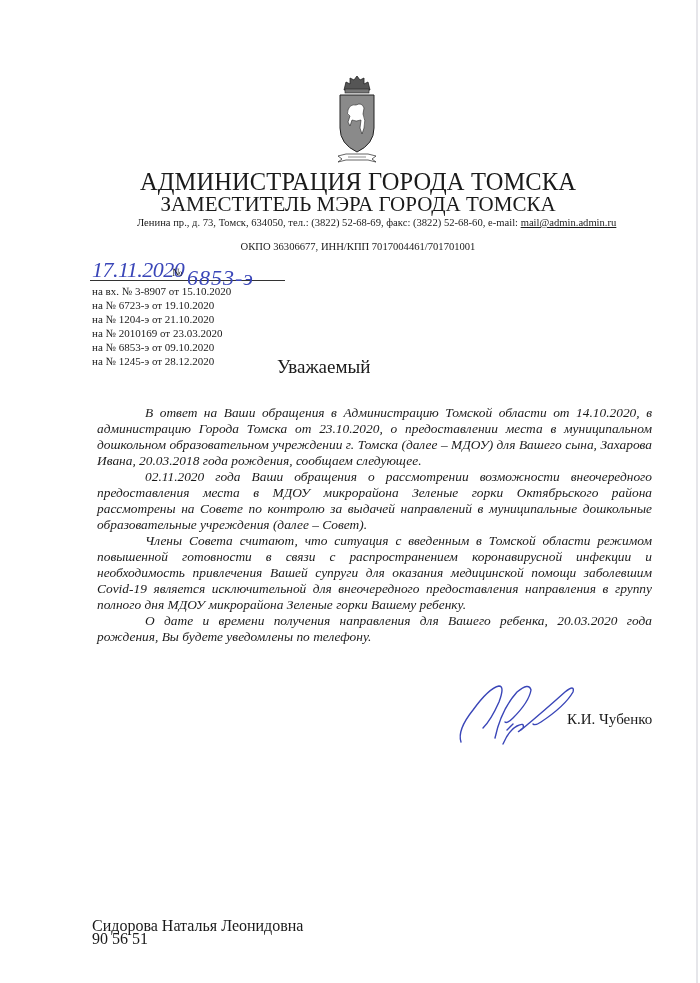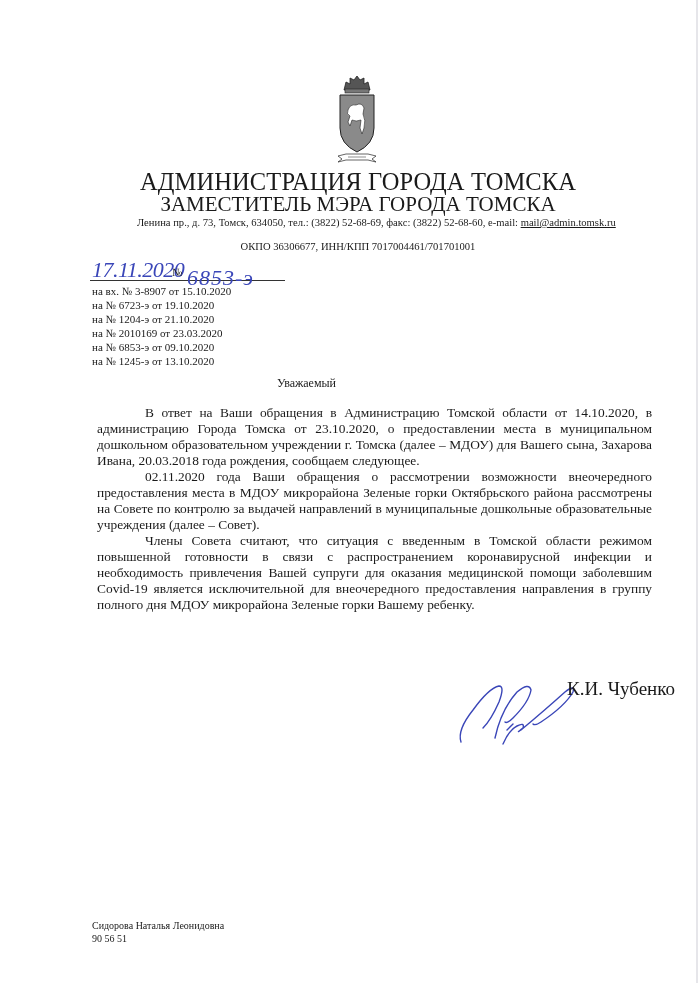--- a/index.html
+++ b/index.html
@@ -15,69 +15,70 @@
   .addr .mail { text-decoration: underline; }
   .okpo { position: absolute; left: 0; width: 716px; text-align: center; top: 240px; font-size: 10.6px; line-height: 13px; }
   .regline { position: absolute; left: 90px; top: 260px; width: 195px; height: 24px; }
   .regline .line { position: absolute; left: 0; right: 0; bottom: 3px; height: 1px; background: #333; }
   .hw { position: absolute; font-family: Liberation Serif, serif; font-style: italic;
         color: #3a46b8; font-size: 22px; line-height: 20px; }
   .hw.date { left: 2px; top: 0px; letter-spacing: -0.5px; }
   .hw.num { left: 97px; top: 8px; letter-spacing: 1px; }
   .no-sign { position: absolute; left: 82px; top: 6px; font-size: 11px; }
   .refs { position: absolute; left: 92px; top: 284px; font-size: 11px; line-height: 14px; }
-  .greet { position: absolute; left: 277px; top: 376px; font-size: 12px; }
+  .greet { position: absolute; left: 277px; top: 356px; font-size: 19px; }
   .body { position: absolute; left: 97px; top: 405px; width: 555px; font-size: 13.4px; line-height: 16px; text-align: justify; }
-  .body p { margin: 0; text-indent: 48px; }
+  .body p { margin: 0; text-indent: 48px; font-style: italic; }
   .sig { position: absolute; left: 455px; top: 670px; width: 130px; height: 80px; }
-  .signer { position: absolute; left: 567px; top: 678px; font-size: 19px; }
-  .exec { position: absolute; left: 92px; top: 919px; font-size: 10px; line-height: 13px; }
+  .signer { position: absolute; left: 567px; top: 711px; font-size: 15px; }
+  .exec { position: absolute; left: 92px; top: 919px; font-size: 16px; line-height: 13px; }
 </style>
 </head>
 <body>
 
 <div class="edge-line"></div>
 
 <svg class="crest" viewBox="0 0 42 108">
   <rect x="12" y="0" width="18" height="30" fill="#fff"></rect>
   <path d="M8 32 L10 24 L14 26 L14 20 L18 22 L21 18 L24 22 L28 20 L28 26 L32 24 L34 32 Z" fill="#555" stroke="#222" stroke-width="0.8"></path>
   <rect x="9" y="31" width="24" height="4" fill="#777" stroke="#222" stroke-width="0.6"></rect>
   <path d="M4 37 L38 37 L38 70 Q38 86 21 94 Q4 86 4 70 Z" fill="#8a8a8a" stroke="#222" stroke-width="1"></path>
   <path d="M12 52 Q14 46 20 47 Q26 44 28 50 L27 56 Q30 62 28 70 L26 76 L24 70 L25 62 Q20 64 16 62 L14 68 L12 64 L14 58 Q10 56 12 52 Z" fill="#fff" stroke="#222" stroke-width="0.6"></path>
   <path d="M2 98 L10 96 L32 96 L40 98 L36 101 L40 104 L32 102 L10 102 L2 104 L6 101 Z" fill="#fff" stroke="#222" stroke-width="0.7"></path>
   <line x1="12" y1="99" x2="30" y2="99" stroke="#444" stroke-width="0.6"></line>
 </svg>
 
 <div class="h1">АДМИНИСТРАЦИЯ ГОРОДА ТОМСКА</div>
 <div class="h2">ЗАМЕСТИТЕЛЬ МЭРА ГОРОДА ТОМСКА</div>
-<div class="addr"><span>Ленина пр., д. 73, Томск, 634050, тел.: (3822) 52-68-69, факс: (3822) 52-68-60, e-mail: </span><span class="mail">mail@admin.tomsk.ru</span></div>
+<div class="addr"><span>Ленина пр., д. 73, Томск, 634050, тел.: (3822) 52-68-69, факс: (3822) 52-68-60, e-mail: </span><span class="mail">mail@admin.admin.ru</span></div>
 <div class="okpo">ОКПО 36306677, ИНН/КПП 7017004461/701701001</div>
 
 <div class="regline">
   <div class="line"></div>
   <span class="hw date">17.11.2020</span>
   <span class="no-sign">№</span>
   <span class="hw num">6853-э</span>
 </div>
 
 <div class="refs">
   <div>на вх. № 3-8907 от 15.10.2020</div>
   <div>на № 6723-э от 19.10.2020</div>
   <div>на № 1204-э от 21.10.2020</div>
   <div>на № 2010169 от 23.03.2020</div>
   <div>на № 6853-э от 09.10.2020</div>
-  <div>на № 1245-э от 13.10.2020</div>
+  <div>на № 1245-э от 28.12.2020</div>
 </div>
 
 <div class="greet">Уважаемый</div>
 
 <div class="body">
   <p>В ответ на Ваши обращения в Администрацию Томской области от 14.10.2020, в администрацию Города Томска от 23.10.2020, о предоставлении места в муниципальном дошкольном образовательном учреждении г. Томска (далее – МДОУ) для Вашего сына, Захарова Ивана, 20.03.2018 года рождения, сообщаем следующее.</p>
   <p>02.11.2020 года Ваши обращения о рассмотрении возможности внеочередного предоставления места в МДОУ микрорайона Зеленые горки Октябрьского района рассмотрены на Совете по контролю за выдачей направлений в муниципальные дошкольные образовательные учреждения (далее – Совет).</p>
   <p>Члены Совета считают, что ситуация с введенным в Томской области режимом повышенной готовности в связи с распространением коронавирусной инфекции и необходимость привлечения Вашей супруги для оказания медицинской помощи заболевшим Covid-19 является исключительной для внеочередного предоставления направления в группу полного дня МДОУ микрорайона Зеленые горки Вашему ребенку.</p>
+  <p>О дате и времени получения направления для Вашего ребенка, 20.03.2020 года рождения, Вы будете уведомлены по телефону.</p>
 </div>
 
 <svg class="sig" viewBox="0 0 130 80">
   <g fill="none" stroke="#3a46b8" stroke-width="1.4" stroke-linecap="round">
     <path d="M6 72 Q2 60 18 40 Q34 18 44 16 Q50 16 44 32 Q36 50 28 58"></path>
     <path d="M40 68 Q46 40 62 22 Q74 12 76 20 Q74 32 58 48 Q52 54 50 52"></path>
     <path d="M48 74 Q54 60 62 56 Q70 52 68 58 Q60 64 66 60 Q90 40 110 22 Q120 14 118 22 Q110 36 86 52 Q80 56 78 54"></path>
     <path d="M52 60 L58 54"></path>
   </g>
 </svg>

